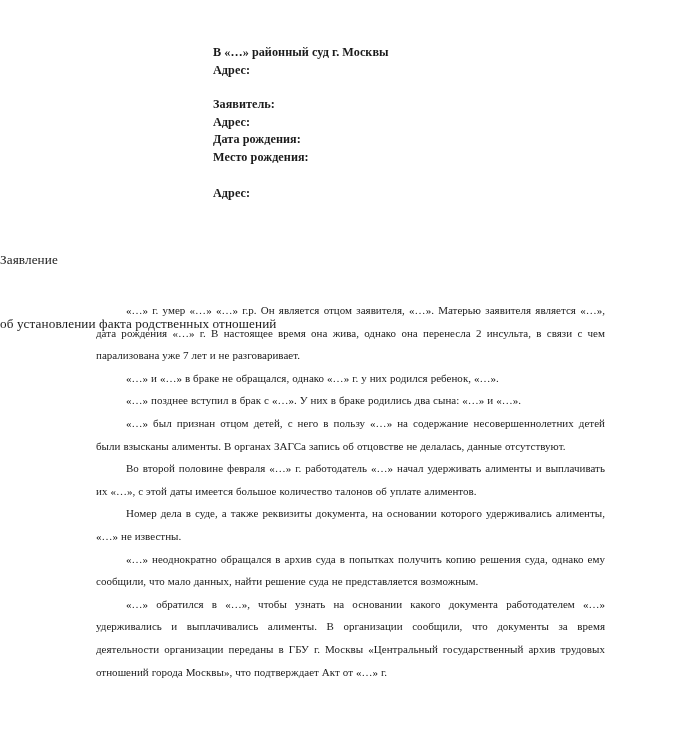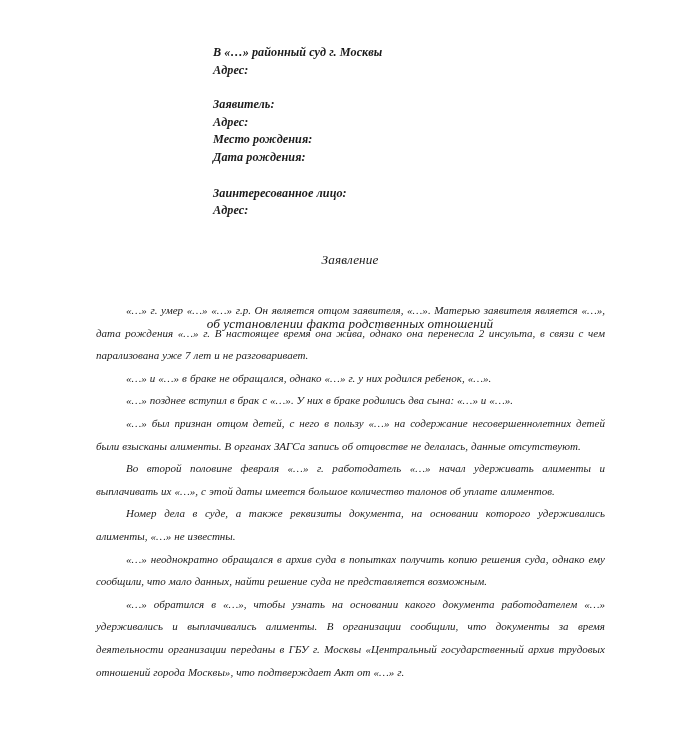--- a/index.html
+++ b/index.html
@@ -15,21 +15,20 @@
     color: #1a1a1a;
     -webkit-font-smoothing: antialiased;
   }
   .page {
     position: relative;
     width: 622px;
     height: 753px;
     background: #ffffff;
     box-sizing: border-box;
     padding: 4px;
-    font-style: italic;
   }
 
   
   .header-block {
     position: absolute;
     left: 213px;
     top: 44px;
     width: 420px;
     text-align: left;
   }
@@ -42,21 +41,20 @@
   }
   .hb-gap-lg { height: 17px; }
   .hb-gap-md { height: 18px; }
 
   
   .title-block {
     position: absolute;
     left: 0;
     top: 250px;
     width: 700px;
-    text-align: center;
   }
   .doc-title {
     font-size: 13.2px;
     line-height: 20px;
     letter-spacing: 0.1px;
   }
   .doc-subtitle {
     font-size: 13.2px;
     line-height: 20px;
     letter-spacing: 0.1px;
@@ -85,24 +83,23 @@
 <body>
 
 <div class="page">
 
   <div class="header-block">
     <div class="header-line">В «…» районный суд г. Москвы</div>
     <div class="header-line">Адрес:</div>
     <div class="hb-gap-lg"></div>
     <div class="header-line">Заявитель:</div>
     <div class="header-line">Адрес:</div>
+    <div class="header-line">Дата рождения:</div>
     <div class="header-line">Место рождения:</div>
-    <div class="header-line">Дата рождения:</div>
     <div class="hb-gap-md"></div>
-    <div class="header-line">Заинтересованное лицо:</div>
     <div class="header-line">Адрес:</div>
   </div>
 
   <div class="title-block">
     <div class="doc-title">Заявление</div>
     <div class="doc-subtitle">об установлении факта родственных отношений</div>
   </div>
 
   <div class="body-block">
     <p class="para">«…» г. умер «…» «…» г.р. Он является отцом заявителя, «…». Матерью заявителя является «…», дата рождения «…» г. В настоящее время она жива, однако она перенесла 2 инсульта, в связи с чем парализована уже 7 лет и не разговаривает.</p>

